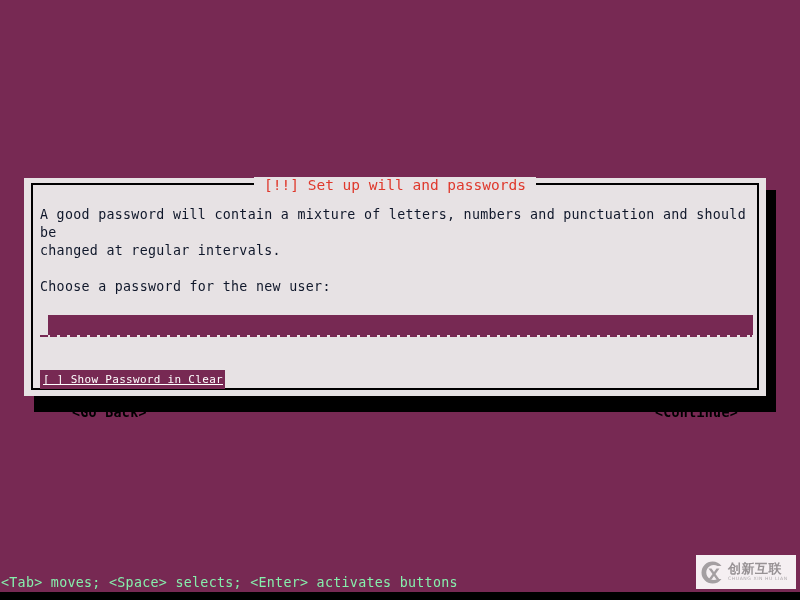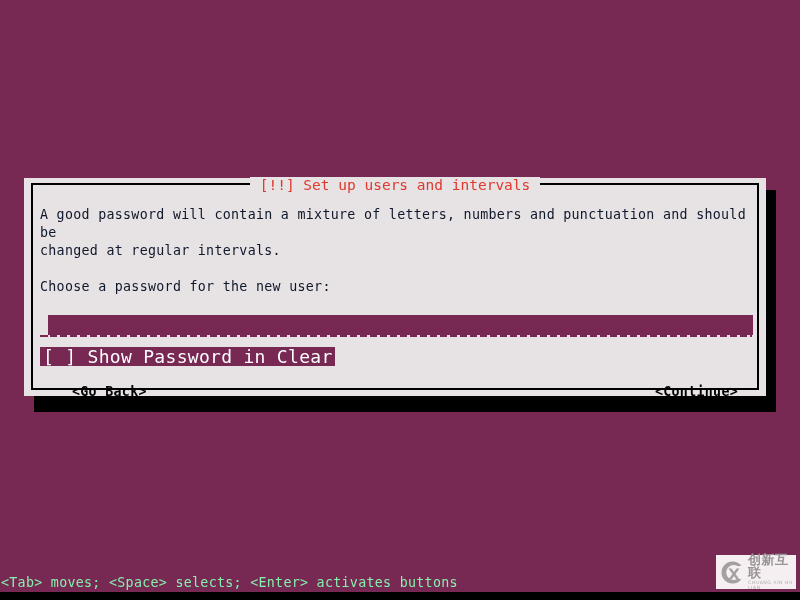--- a/index.html
+++ b/index.html
@@ -138,29 +138,30 @@
     font-size: 13.3px;
     line-height: 20px;
     border: 0;
     outline: 0;
     padding: 0 2px;
     box-sizing: border-box;
   }
 
   
   .checkbox-row {
-    margin-top: 7px;
+    margin-top: 30px;
     display: inline-block;
     background: #772953;
     color: #ffffff;
-    font-size: 18px;
+    font-size: 11px;
     line-height: 19px;
     letter-spacing: 0.30px;
     padding: 0 2px 0 3px;
     white-space: pre;
+    text-decoration: underline;
   }
 
   
   .button-row {
     position: relative;
     margin-top: 14px;
     height: 20px;
     width: 712px;
     font-weight: bold;
   }
@@ -202,21 +203,21 @@
     width: 800px;
     height: 8px;
     background: #000000;
   }
 
   
   .watermark {
     position: absolute;
     right: 4px;
     bottom: 11px;
-    width: 80px;
+    width: 100px;
     height: 34px;
     background: #ffffff;
     opacity: 0.93;
     display: flex;
     align-items: center;
     justify-content: flex-start;
     padding-left: 4px;
     box-sizing: border-box;
   }
   .wm-logo {
@@ -250,21 +251,21 @@
 <body>
 
 <div id="screen">
 
   <div class="dialog-shadow"></div>
 
   <div class="dialog">
     <div class="dialog-inner-border"></div>
 
     <div class="dialog-title-wrap">
-      <span class="dialog-title">[!!] Set up users and intervals</span>
+      <span class="dialog-title">[!!] Set up will and passwords</span>
     </div>
 
     <div class="dialog-body">
 
       <p class="para">A good password will contain a mixture of letters, numbers and punctuation and should be
 changed at regular intervals.</p>
 
       <p class="para prompt">Choose a password for the new user:</p>
 
       <div class="input-row">

